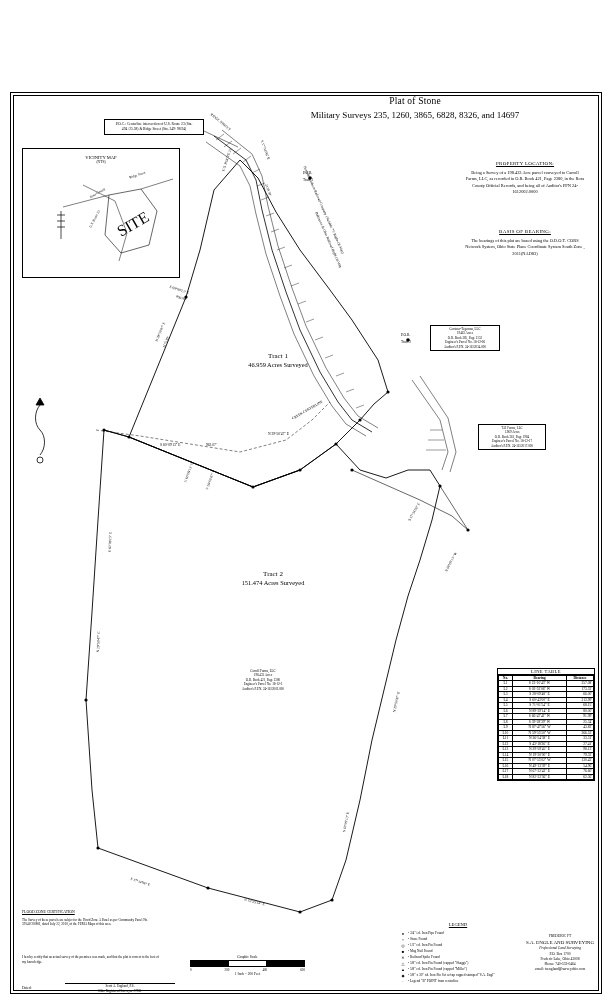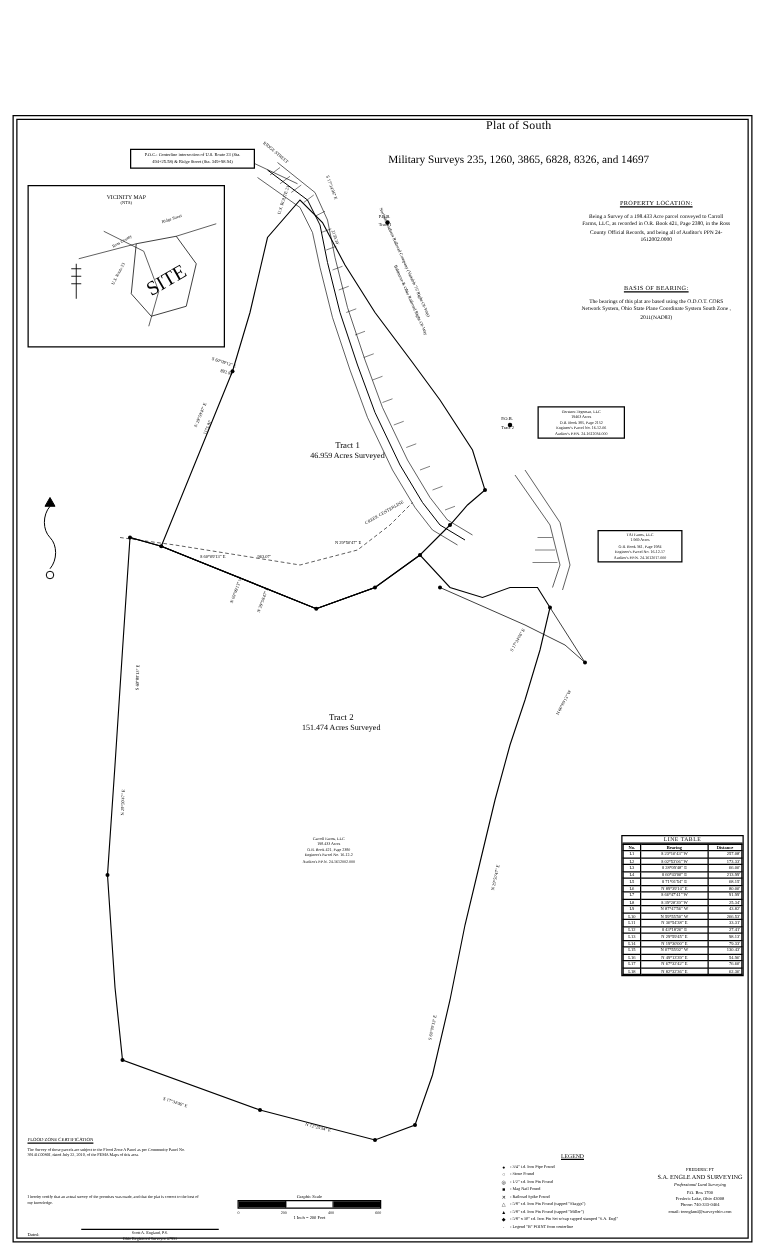--- a/index.html
+++ b/index.html
@@ -5,21 +5,21 @@
   html,body{margin:0;padding:0;background:#ffffff;}
   body{width:612px;height:1008px;font-family:"Liberation Serif",serif;color:#000;}
   #sheet{position:relative;width:612px;height:1008px;overflow:hidden;background:#fff;}
   .border-outer{position:absolute;left:10px;top:92px;width:592px;height:902px;border:1.2px solid #000;box-sizing:border-box;}
   .border-inner{position:absolute;left:13px;top:95px;width:586px;height:896px;border:0.6px solid #000;box-sizing:border-box;}
 
   
   .title-block{position:absolute;left:250px;top:96px;width:330px;text-align:center;}
   .title-block .t1{font-size:9.5px;letter-spacing:.2px;}
   .title-block .t2{font-size:9px;margin-top:3px;}
-  .title-block .t3{font-size:9px;margin-top:16px;}
+  .title-block .t3{font-size:9px;margin-top:4px;}
 
   
   .rblock{position:absolute;font-size:4.4px;line-height:1.5;text-align:center;width:120px;}
   .rblock .hd{text-decoration:underline;font-size:5px;margin-bottom:2px;letter-spacing:.3px;}
 
   
   .callout{position:absolute;border:0.7px solid #000;background:#fff;font-size:3.6px;line-height:1.45;text-align:center;padding:2px 3px;box-sizing:border-box;}
 
   
   .vicinity{position:absolute;left:22px;top:148px;width:158px;height:130px;border:0.8px solid #000;background:#fff;box-sizing:border-box;}
@@ -76,21 +76,21 @@
 </style>
 </head>
 <body>
 
 <div id="sheet">
 
   <div class="border-outer"></div>
   <div class="border-inner"></div>
 
   <div class="title-block">
-    <div class="t1">Plat of South</div>
+    <div class="t1">Plat of Stone</div>
     <div class="t3">Military Surveys 235, 1260, 3865, 6828, 8326, and 14697</div>
   </div>
 
   <div class="rblock" style="left:465px;top:160px;">
     <div class="hd">PROPERTY LOCATION:</div>
     <div>Being a Survey of a 198.433 Acre parcel conveyed to Carroll Farms, LLC, as recorded in O.R. Book 421, Page 2380, in the Ross County Official Records, and being all of Auditor's PPN  24-1612002.0000</div>
   </div>
 
   <div class="rblock" style="left:465px;top:228px;">
     <div class="hd">BASIS OF BEARING:</div>

